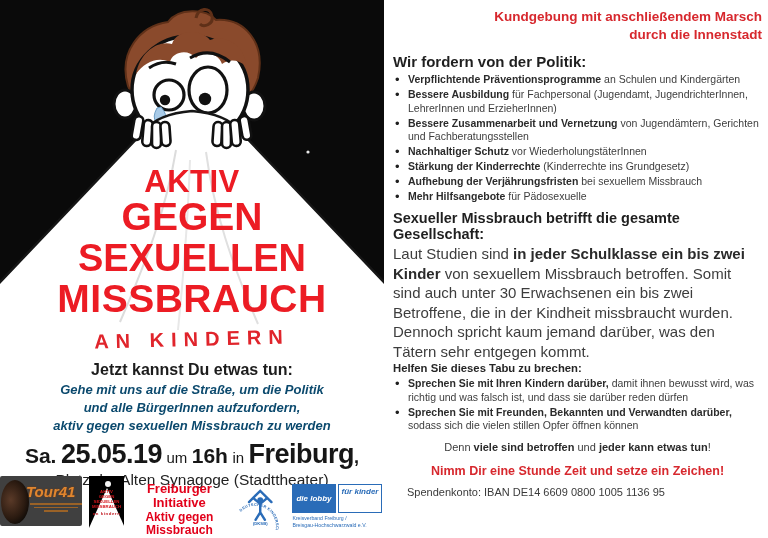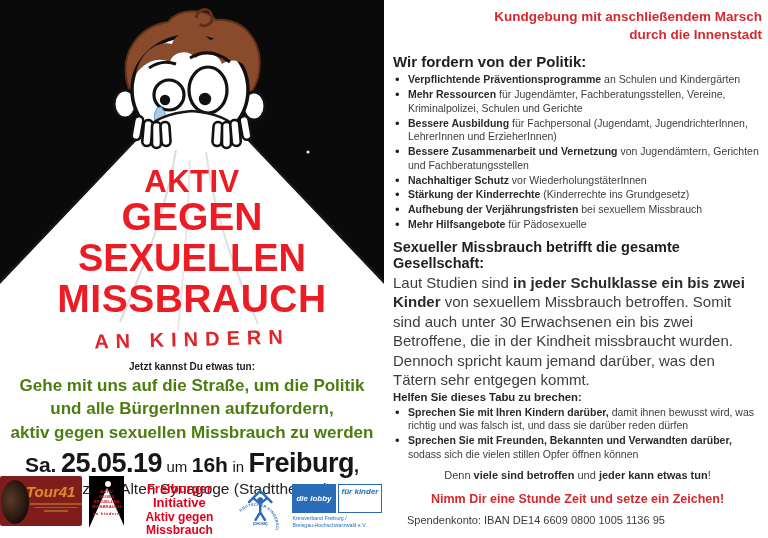--- a/index.html
+++ b/index.html
@@ -12,33 +12,33 @@
   .art{position:absolute;left:0;top:0;width:384px;height:345px;}
   .title-block{position:absolute;left:0;top:167px;width:384px;text-align:center;
     color:#ec1c24;font-weight:800;z-index:3;}
   .t1{font-size:31px;line-height:0.98;letter-spacing:0.5px;}
   .t2{font-size:39px;line-height:1.04;}
   .t3{font-size:38px;line-height:1.06;}
   .t4{font-size:39px;line-height:1.06;letter-spacing:0.5px;}
   .subtitle{font-size:20px;letter-spacing:7px;margin-top:8px;font-weight:700;
     color:#e0242b;transform:rotate(-1.5deg);}
   .cta{position:absolute;left:0;top:361px;width:384px;text-align:center;color:#222;z-index:3;}
-  .cta-h{font-size:10px;font-weight:800;color:#1c1c1c;margin-bottom:2px;}
-  .cta-lines div{font-size:17px;font-weight:700;line-height:1.38;color:#4d7c0f;}
+  .cta-h{font-size:16px;font-weight:800;color:#1c1c1c;margin-bottom:2px;}
+  .cta-lines div{font-size:13px;font-weight:700;line-height:1.38;color:#0c4a6e;font-style:italic;}
   .date-line{margin-top:4px;white-space:nowrap;color:#161616;}
   .d-sa{font-size:21px;font-weight:700;}
   .d-big{font-size:27px;font-weight:800;letter-spacing:-0.5px;}
   .d-small{font-size:15px;font-weight:400;}
   .d-time{font-size:21px;font-weight:700;}
   .d-comma{font-size:18px;font-weight:700;}
   .location{font-size:15.5px;color:#222;margin-top:1px;}
   
   .logos{position:absolute;left:0;top:476px;width:384px;display:flex;
     justify-content:center;align-items:flex-start;gap:7px;z-index:3;}
-  .tour41{width:88px;height:50px;background:#7f1d1d;border-radius:2px;position:relative;overflow:hidden;}
+  .tour41{width:88px;height:50px;background:#404040;border-radius:2px;position:relative;overflow:hidden;}
   .tour41-face{position:absolute;left:1px;top:4px;width:28px;height:44px;border-radius:50%;
     background:radial-gradient(ellipse at 35% 45%, #5a3a28 0%, #2a1a10 55%, #0c0906 80%);}
   .tour41-title{margin:7px 0 0 26px;color:#e0862f;font-size:15px;font-style:italic;font-weight:700;
     text-shadow:0 0 2px #7a3c10;}
   .tour41-lines{margin-top:3px;}
   .tour41-lines div{height:1.5px;background:#b06a20;opacity:.8;margin:2px auto 0 auto;}
   .tl1{width:52px;margin-left:30px !important;}
   .tl2{width:44px;margin-left:34px !important;}
   .tl3{width:24px;margin-left:44px !important;}
   .mini{width:37px;height:52px;background:#000;position:relative;overflow:hidden;}
@@ -200,21 +200,20 @@
 </div>
 
 <div class="right-col">
   <div class="headline">
       <div>Kundgebung mit anschließendem Marsch</div>
       <div>durch die Innenstadt</div>
     </div>
   <div class="demands-h">Wir fordern von der Politik:</div>
   <ul class="blist">
       <li><span class="b">Verpflichtende Präventionsprogramme</span><span> an Schulen und Kindergärten</span></li>
-      <li><span class="b">Mehr Ressourcen</span><span> für Jugendämter, Fachberatungsstellen, Vereine, Kriminalpolizei, Schulen und Gerichte</span></li>
       <li><span class="b">Bessere Ausbildung</span><span> für Fachpersonal (Jugendamt, JugendrichterInnen, LehrerInnen und ErzieherInnen)</span></li>
       <li><span class="b">Bessere Zusammenarbeit und Vernetzung</span><span> von Jugendämtern, Gerichten und Fachberatungsstellen</span></li>
       <li><span class="b">Nachhaltiger Schutz</span><span> vor WiederholungstäterInnen</span></li>
       <li><span class="b">Stärkung der Kinderrechte</span><span> (Kinderrechte ins Grundgesetz)</span></li>
       <li><span class="b">Aufhebung der Verjährungsfristen</span><span> bei sexuellem Missbrauch</span></li>
       <li><span class="b">Mehr Hilfsangebote</span><span> für Pädosexuelle</span></li>
     </ul>
   <div class="society-h">Sexueller Missbrauch betrifft die gesamte Gesellschaft:</div>
   <div class="para"><span>Laut Studien sind </span><span class="b">in jeder Schulklasse ein bis zwei Kinder</span><span> von sexuellem Missbrauch betroffen. Somit sind auch unter 30 Erwachsenen ein bis zwei Betroffene, die in der Kindheit missbraucht wurden. Dennoch spricht kaum jemand darüber, was den Tätern sehr entgegen kommt.</span></div>
   <div class="tabu-h">Helfen Sie dieses Tabu zu brechen:</div>

